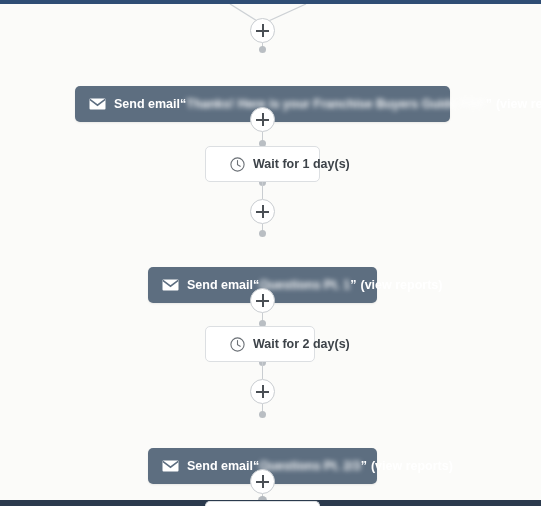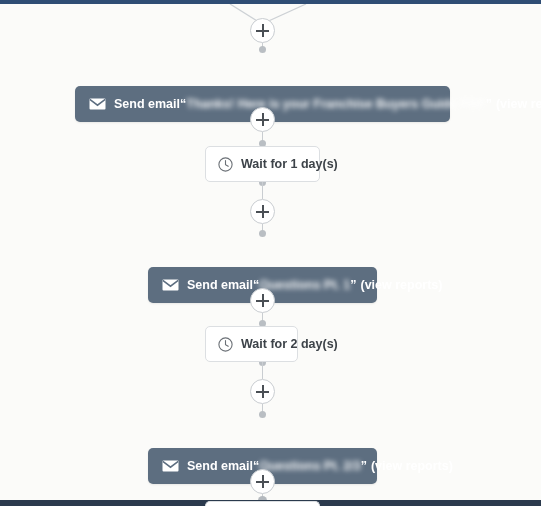--- a/index.html
+++ b/index.html
@@ -147,21 +147,21 @@
 
   
   .node-wait {
     position: absolute;
     background: #ffffff;
     border: 1px solid #dcdfe2;
     border-radius: 5px;
     height: 36px;
     display: flex;
     align-items: center;
-    padding: 0 12px;
+    padding: 0 24px;
     box-sizing: border-box;
     color: #3d4349;
     font-size: 12.5px;
     font-weight: bold;
     white-space: nowrap;
     z-index: 3;
     cursor: pointer;
   }
   .node-wait .clock {
     display: inline-block;
@@ -252,21 +252,21 @@
     <span class="quote">”</span>
     <span class="label-post" style="margin-left:4px;">(view reports)</span>
   </div>
   <div class="dot big" style="top:264px;"></div>
 
   <div class="conn" style="top:269px; height:15px;"></div>
   <div class="plus-btn" style="top:284px;"></div>
   <div class="conn" style="top:309px; height:10px;"></div>
   <div class="dot" style="top:316px;"></div>
 
-  <div class="node-wait" style="left:205px; top:322px; width:93px;">
+  <div class="node-wait" style="left:205px; top:322px; width:110px;">
     <span class="clock">
       <svg viewBox="0 0 15 15" xmlns="http://www.w3.org/2000/svg" width="15" height="15">
         <circle cx="7.5" cy="7.5" r="6.6" stroke="#6b7076" stroke-width="1.1" fill="none"></circle>
         <path d="M7.5 3.6 L7.5 7.7 L10.2 9.3" stroke="#6b7076" stroke-width="1.1" fill="none" stroke-linecap="round"></path>
       </svg>
     </span>
     <span>Wait for 2 day(s)</span>
   </div>
   <div class="dot" style="top:355px;"></div>
 

